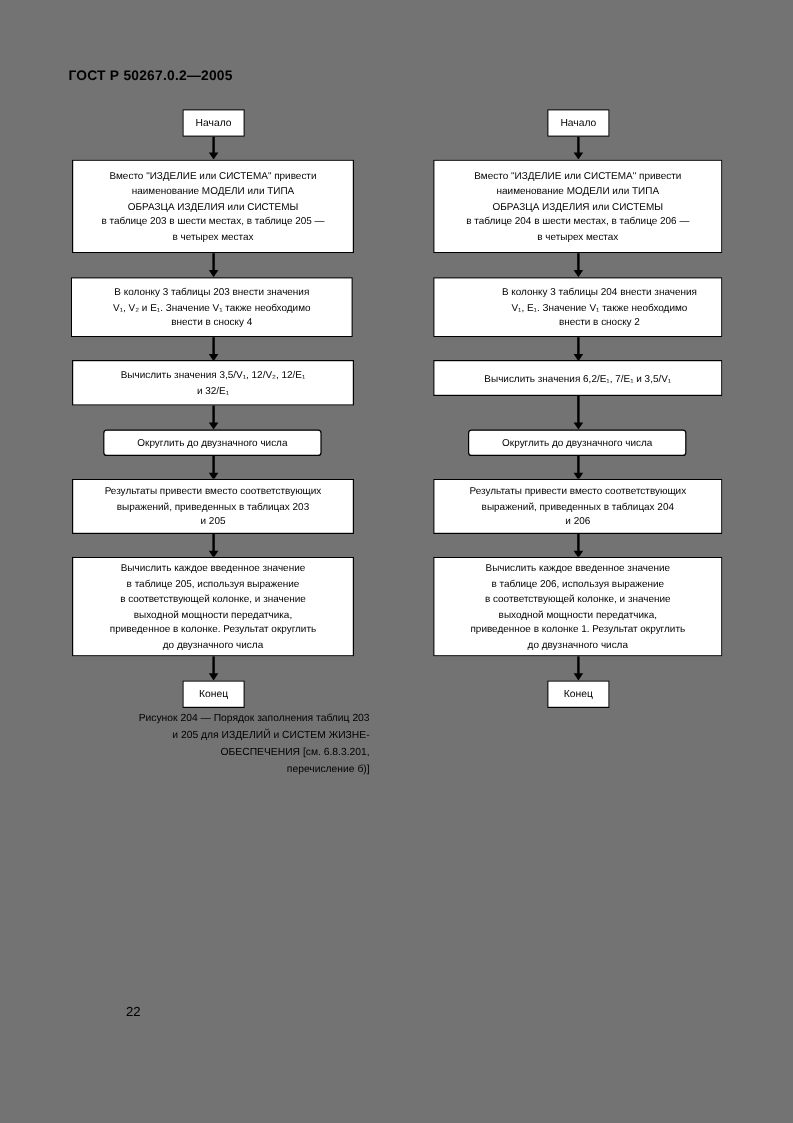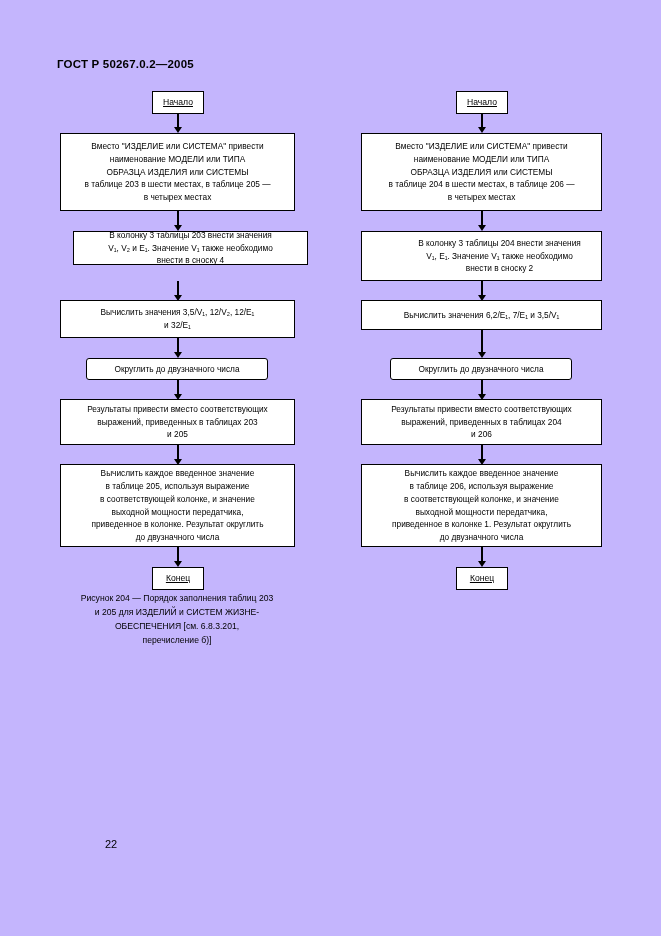--- a/index.html
+++ b/index.html
@@ -4,21 +4,21 @@
 <style>
   html, body {
     margin: 0;
     padding: 0;
     background: #ffffff;
   }
   .page {
     position: relative;
     width: 661px;
     height: 936px;
-    background: #c4b5fd;
+    background: #737373;
     font-family: "Liberation Sans", sans-serif;
     color: #000000;
     overflow: hidden;
   }
 
   
   .doc-header {
     position: absolute;
     left: 57px;
     top: 58px;
@@ -54,21 +54,20 @@
     display: flex;
     align-items: center;
     justify-content: center;
     text-align: center;
     font-size: 8.3px;
     line-height: 1.55;
     padding: 2px 5px;
   }
   .node.terminator {
     font-size: 8.6px;
-    text-decoration: underline;
   }
   .node.rounded {
     border-radius: 3px;
   }
   .node .txt {
     display: block;
     width: 100%;
     white-space: pre-line;
   }
 
@@ -83,21 +82,21 @@
     width: 0;
     height: 0;
     border-left: 4.2px solid transparent;
     border-right: 4.2px solid transparent;
     border-top: 6.5px solid #000;
   }
 
   
   .caption {
     position: absolute;
-    text-align: center;
+    text-align: right;
     font-size: 8.6px;
     line-height: 1.62;
     white-space: pre-line;
   }
   .caption-left  { left: 46px;  top: 592px; width: 262px; }
   .caption-right { left: 345px; top: 592px; width: 270px; }
 </style>
 </head>
 <body>
 
@@ -116,21 +115,21 @@
     <div class="node" style="left:3px; top:45px; width:235px; height:78px;">
       <span class="txt">Вместо "ИЗДЕЛИЕ или СИСТЕМА" привести
 наименование МОДЕЛИ или ТИПА
 ОБРАЗЦА ИЗДЕЛИЯ или СИСТЕМЫ
 в таблице 203 в шести местах, в таблице 205 —
 в четырех местах</span>
     </div>
     <div class="conn" style="left:120px; top:123px; height:17px;"></div>
     <div class="arrow" style="left:116.7px; top:137px;"></div>
 
-    <div class="node" style="left:16px; top:143px; width:235px; height:34px;">
+    <div class="node" style="left:2px; top:143px; width:235px; height:50px;">
       <span class="txt">В колонку 3 таблицы 203 внести значения
 V₁, V₂ и E₁. Значение V₁ также необходимо
 внести в сноску 4</span>
     </div>
     <div class="conn" style="left:120px; top:193px; height:17px;"></div>
     <div class="arrow" style="left:116.7px; top:207px;"></div>
 
     <div class="node" style="left:3px; top:212px; width:235px; height:38px;">
       <span class="txt">Вычислить значения 3,5/V₁, 12/V₂, 12/E₁
 и 32/E₁</span>

